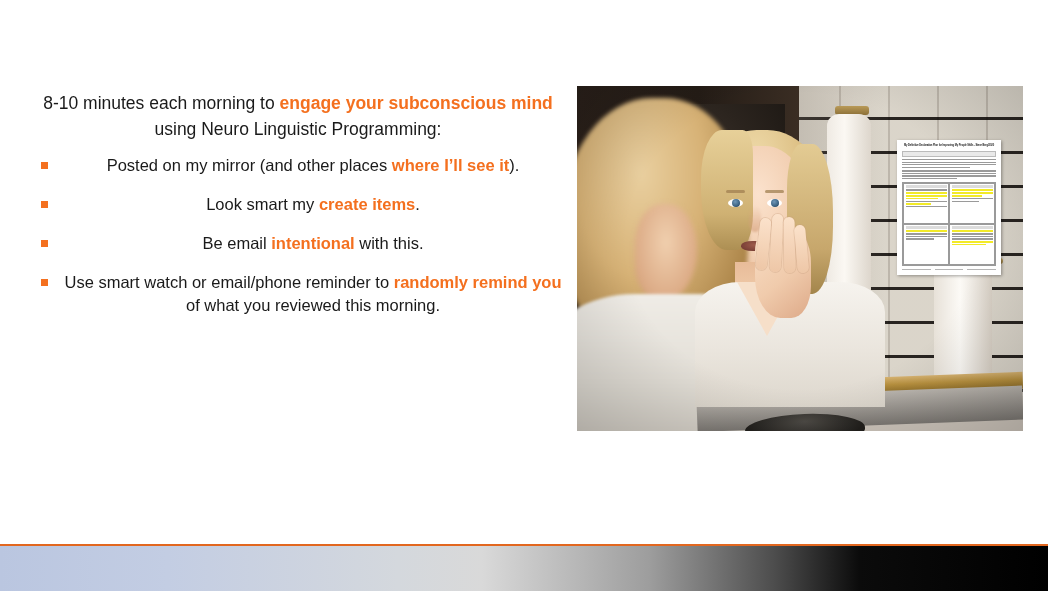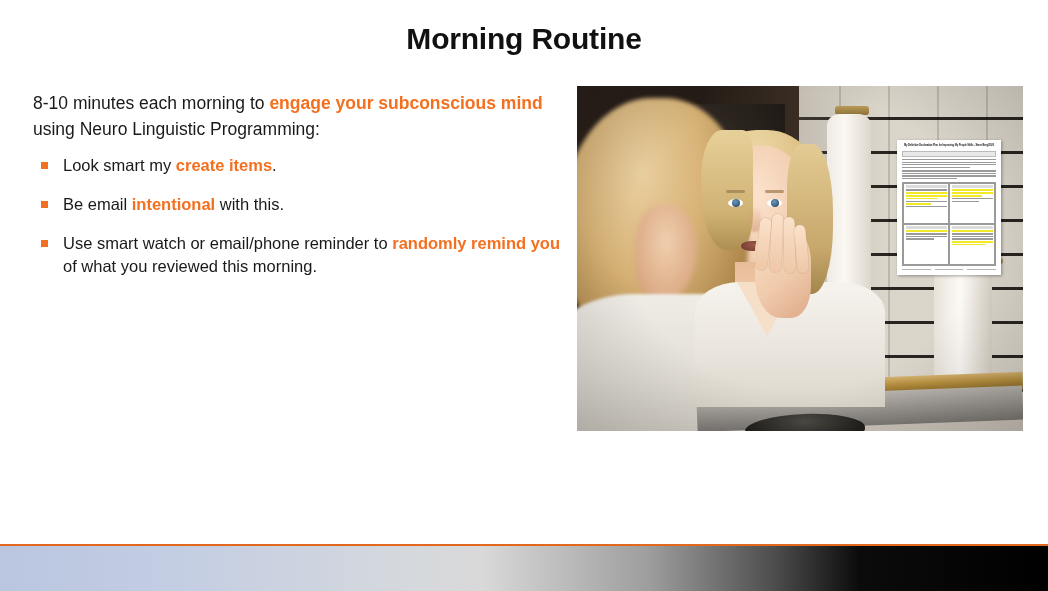--- a/index.html
+++ b/index.html
@@ -32,20 +32,21 @@
     color: #111111;
     letter-spacing: -0.2px;
   }
 
   
   .body-col {
     position: absolute;
     left: 33px;
     top: 90px;
     width: 530px;
+    text-align: center;
   }
   .lead {
     font-size: 17.5px;
     line-height: 26px;
     color: #1a1a1a;
     margin: 0 0 12px 0;
   }
   .bullets {
     list-style: none;
     margin: 0;
@@ -493,21 +494,20 @@
     width: 1048px;
     height: 2px;
     background: #e2671f;
   }
 </style>
 </head>
 <body>
 
 <div id="slide">
 
-  <div class="slide-title">Morning Routine</div>
 
   <div class="photo">
     <div class="tile-wall"></div>
     <div class="towel-hook"></div>
     <div class="towel"></div>
     <div class="towel-bar"></div>
     <div class="towel2"></div>
 
     <div class="mirror-frame"></div>
     <div class="mirror-glass"></div>
@@ -611,20 +611,24 @@
 
   <div class="body-col">
 
     <p class="lead">
       <span>8-10 minutes each morning to </span><span class="hl">engage your subconscious mind</span><span> using Neuro Linguistic Programming:</span>
     </p>
 
     <ul class="bullets">
       <li>
         <span class="sq"></span>
+        <span>Posted on my mirror (and other places </span><span class="hl">where I’ll see it</span><span>).</span>
+      </li>
+      <li>
+        <span class="sq"></span>
         <span>Look smart my </span><span class="hl">create items</span><span>.</span>
       </li>
       <li>
         <span class="sq"></span>
         <span>Be email </span><span class="hl">intentional</span><span> with this.</span>
       </li>
       <li>
         <span class="sq"></span>
         <span>Use smart watch or email/phone reminder to </span><span class="hl">randomly remind you</span><span> of what you reviewed this morning.</span>
       </li>

